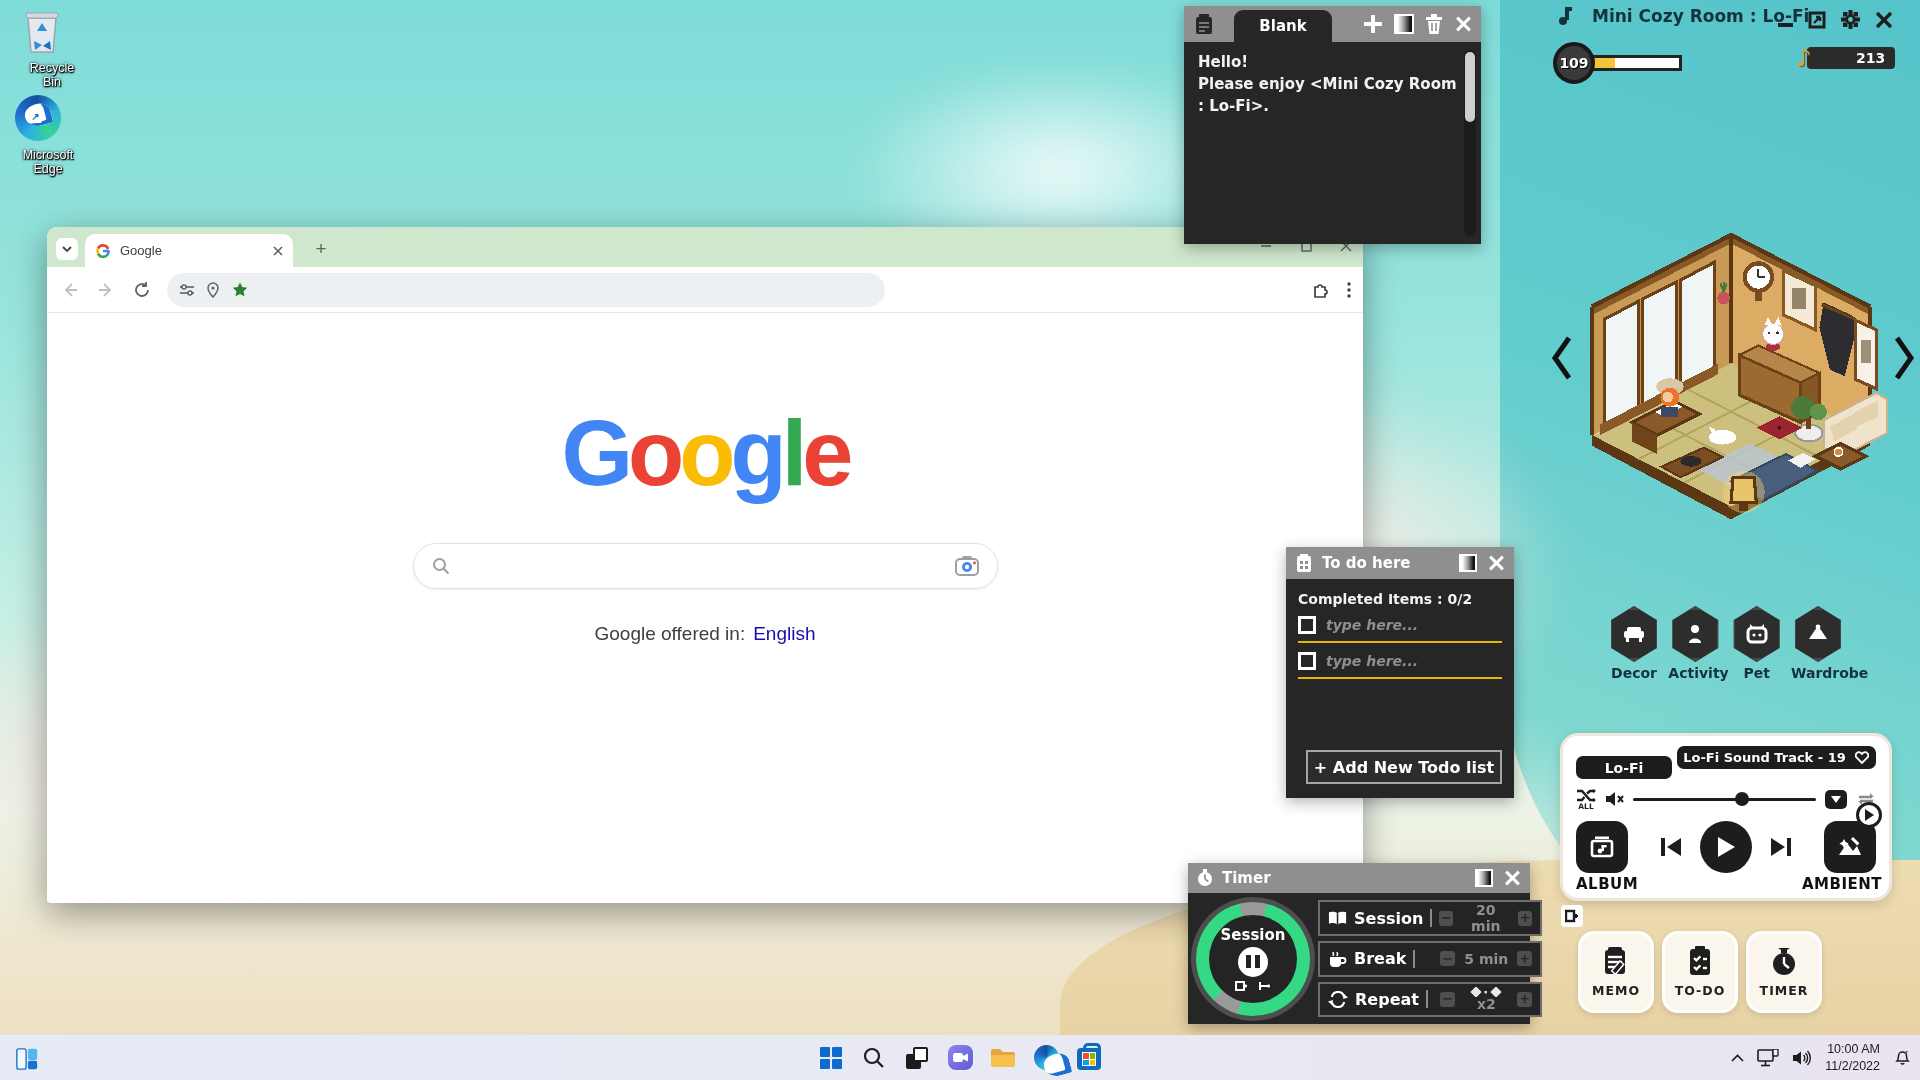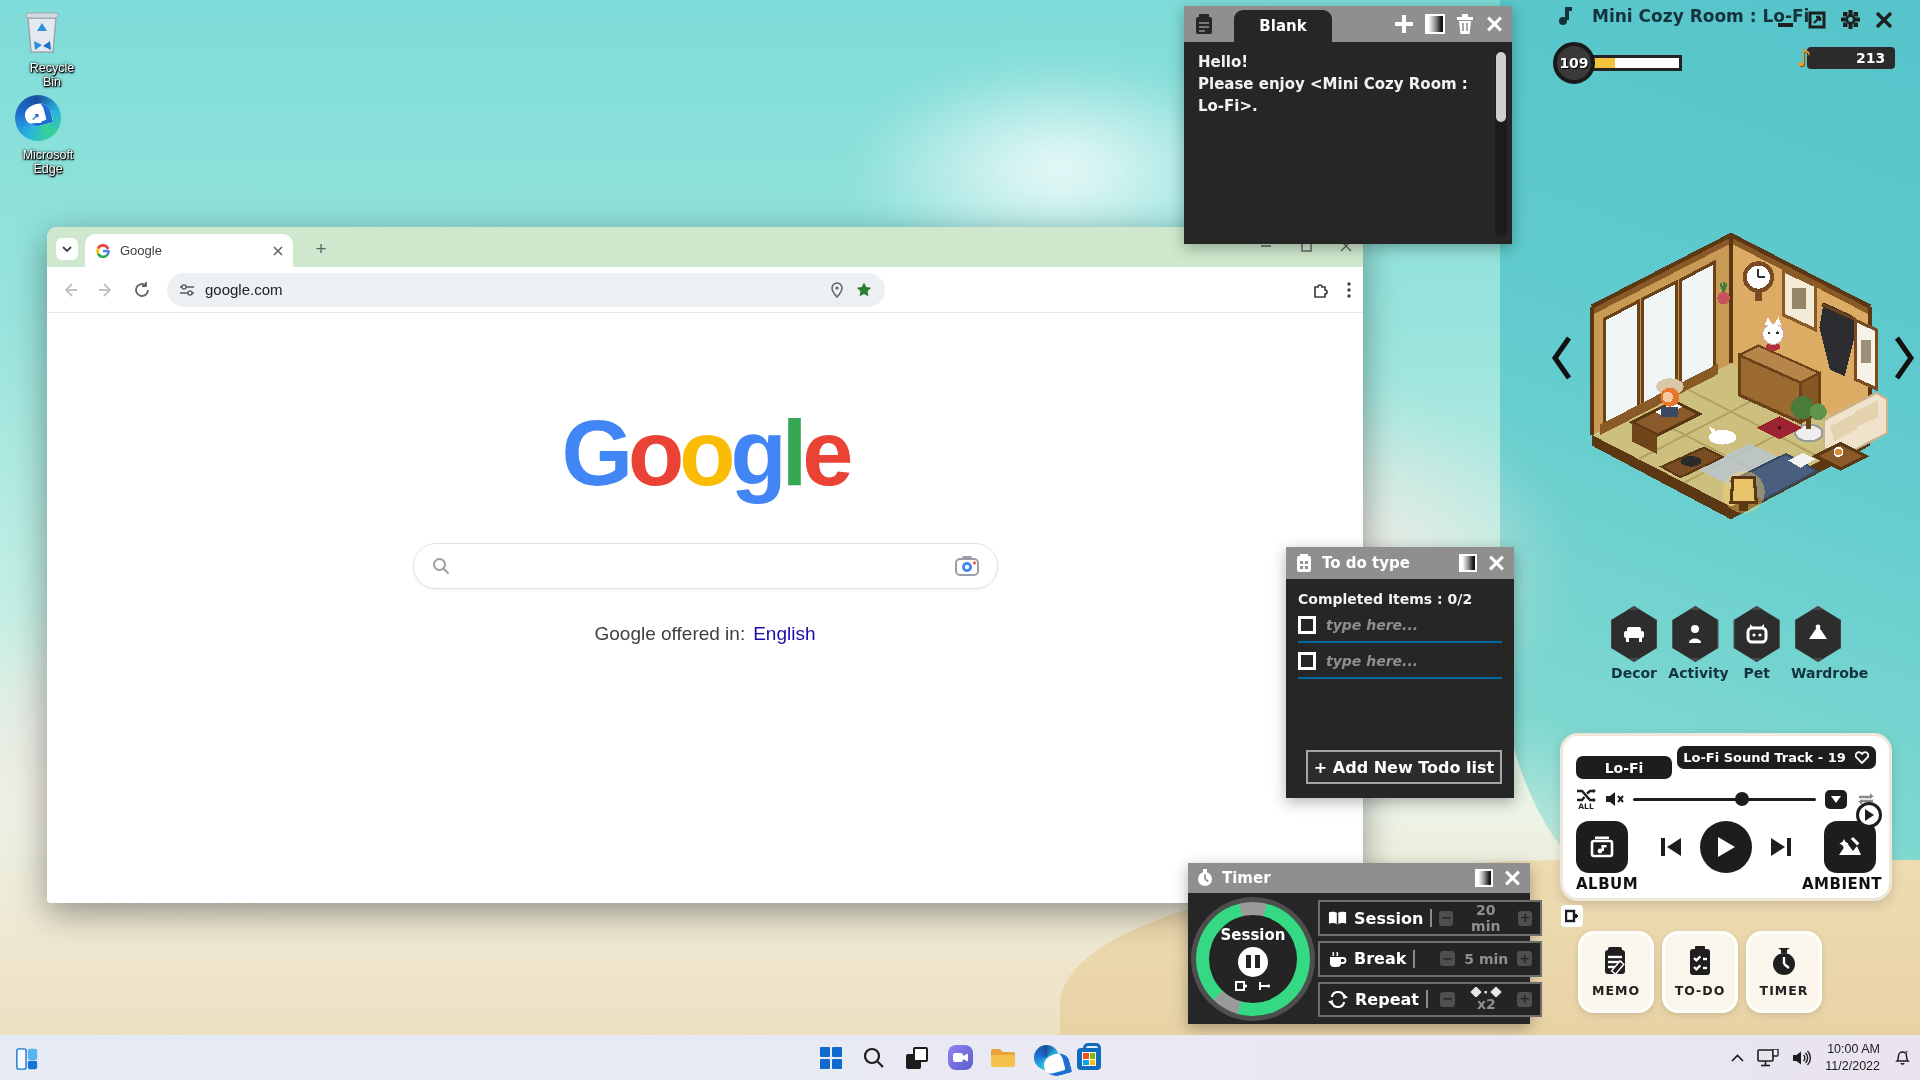--- a/index.html
+++ b/index.html
@@ -65,36 +65,36 @@
   
   .pxwin { position:absolute; background:#262626; z-index:6; box-shadow:0 4px 14px rgba(0,0,0,.3);
            font-family:"DejaVu Sans", sans-serif; }
   .pxtitle { background:#8f8f8f; display:flex; align-items:center; gap:9px; padding:0 9px; }
   .pxtitle .tlabel { color:#fff; font-weight:bold; }
   .grad-ico { width:20px; height:20px; border:2px solid #fff; background:linear-gradient(90deg,#fff 10%,#999 50%,#111 90%); }
   .x-ico { position:relative; width:18px; height:18px; }
   .x-ico::before,.x-ico::after { content:""; position:absolute; left:8px; top:0; width:3px; height:18px; background:#fff; }
   .x-ico::before { transform:rotate(45deg);} .x-ico::after{ transform:rotate(-45deg);}
 
-  .memo { left:1184px; top:6px; width:328px; height:238px; }
+  .memo { left:1184px; top:6px; width:297px; height:238px; }
   .memo .pxtitle { height:36px; position:relative; }
   .memo-tab { position:absolute; left:50px; top:4px; width:98px; height:32px; background:#262626;
               border-radius:9px 9px 0 0; display:flex; align-items:center; justify-content:center;
               color:#fff; font-weight:bold; font-size:15px; }
   .memo-icons { margin-left:auto; display:flex; gap:11px; align-items:center; }
   .memo-body { padding:10px 14px; color:#f2f2f2; font-weight:bold; font-size:15px; line-height:1.45; }
   .memo-scroll { position:absolute; right:5px; top:44px; bottom:8px; width:12px; background:#1c1c1c; border-radius:6px; }
   .memo-thumb { position:absolute; left:1px; top:2px; width:10px; height:70px; background:#cfcfcf; border-radius:5px; }
 
   .todo { left:1286px; top:547px; width:228px; height:251px; }
   .todo .pxtitle { height:32px; }
   .todo .tlabel { font-size:15px; }
   .todo-body { padding:12px 12px 0 12px; position:relative; height:219px; }
   .todo-completed { color:#f2f2f2; font-weight:bold; font-size:14px; }
-  .todo-row { display:flex; align-items:center; gap:10px; padding:9px 0 7px 0; border-bottom:2px solid #0369a1; }
+  .todo-row { display:flex; align-items:center; gap:10px; padding:9px 0 7px 0; border-bottom:2px solid #eab308; }
   .todo-check { width:18px; height:18px; border:3px solid #fff; background:transparent; flex:none; }
   .todo-row input { background:transparent; border:none; outline:none; width:140px;
                     font-family:"DejaVu Sans", sans-serif; font-style:italic; font-weight:bold; font-size:14px; color:#cfcfcf; }
   .todo-row input::placeholder { color:#8f8f8f; }
   .todo-add { position:absolute; left:20px; right:12px; bottom:14px; height:34px; background:#2c2c2c;
               border:2px solid #a5a5a5; color:#fff; font-family:"DejaVu Sans", sans-serif;
               font-weight:bold; font-size:16px; display:flex; align-items:center; justify-content:center; }
 
   .timerw { left:1188px; top:863px; width:342px; height:161px; }
   .timerw .pxtitle { height:30px; }
@@ -607,21 +607,20 @@
       </div>
       <div class="omnibox">
         <svg width="16" height="16" viewBox="0 0 16 16">
           <g stroke="#5f6368" stroke-width="1.6">
               <line x1="1" y1="5" x2="15" y2="5"></line>
               <line x1="1" y1="11" x2="15" y2="11"></line>
             </g>
           <circle cx="5" cy="5" r="2" fill="#fff" stroke="#5f6368" stroke-width="1.6"></circle>
           <circle cx="11" cy="11" r="2" fill="#fff" stroke="#5f6368" stroke-width="1.6"></circle>
         </svg>
-        <span class="omni-url">google.com</span>
         <svg width="16" height="16" viewBox="0 0 16 16">
           <path d="M8 1 a5 5 0 0 1 5 5 c0 3.5-5 9-5 9 s-5-5.5-5-9 a5 5 0 0 1 5-5 z" fill="none" stroke="#5f6368" stroke-width="1.5"></path>
           <circle cx="8" cy="6" r="1.6" fill="#5f6368"></circle>
         </svg>
         <svg width="18" height="18" viewBox="0 0 18 18">
           <path d="M9 1.5 l2.2 4.6 5 .7 -3.6 3.5 .9 5 -4.5-2.4 -4.5 2.4 .9-5 L1.8 6.8 l5-.7 z" fill="#2e7d32"></path>
         </svg>
       </div>
       <div style="margin-left:auto; display:flex; gap:16px; align-items:center;">
         <svg width="19" height="19" viewBox="0 0 19 19">
@@ -702,21 +701,21 @@
       <svg width="18" height="20" viewBox="0 0 18 20">
         <rect x="2" y="3" width="14" height="16" rx="2" fill="#fff"></rect>
           <rect x="5" y="1" width="8" height="4" fill="#fff"></rect>
         <g fill="#8f8f8f">
             <rect x="5" y="8" width="3" height="3"></rect>
             <rect x="10" y="8" width="3" height="3"></rect>
             <rect x="5" y="13" width="3" height="3"></rect>
             <rect x="10" y="13" width="3" height="3"></rect>
           </g>
       </svg>
-      <span class="tlabel">To do type</span>
+      <span class="tlabel">To do here</span>
       <div style="margin-left:auto; display:flex; gap:10px; align-items:center;">
         <div class="grad-ico" style="width:18px;height:18px;"></div>
         <div class="x-ico"></div>
       </div>
     </div>
     <div class="todo-body">
       <div class="todo-completed">Completed Items : 0/2</div>
       <div class="todo-row">
         <div class="todo-check"></div>
         <input type="text" placeholder="type here..." style="">

